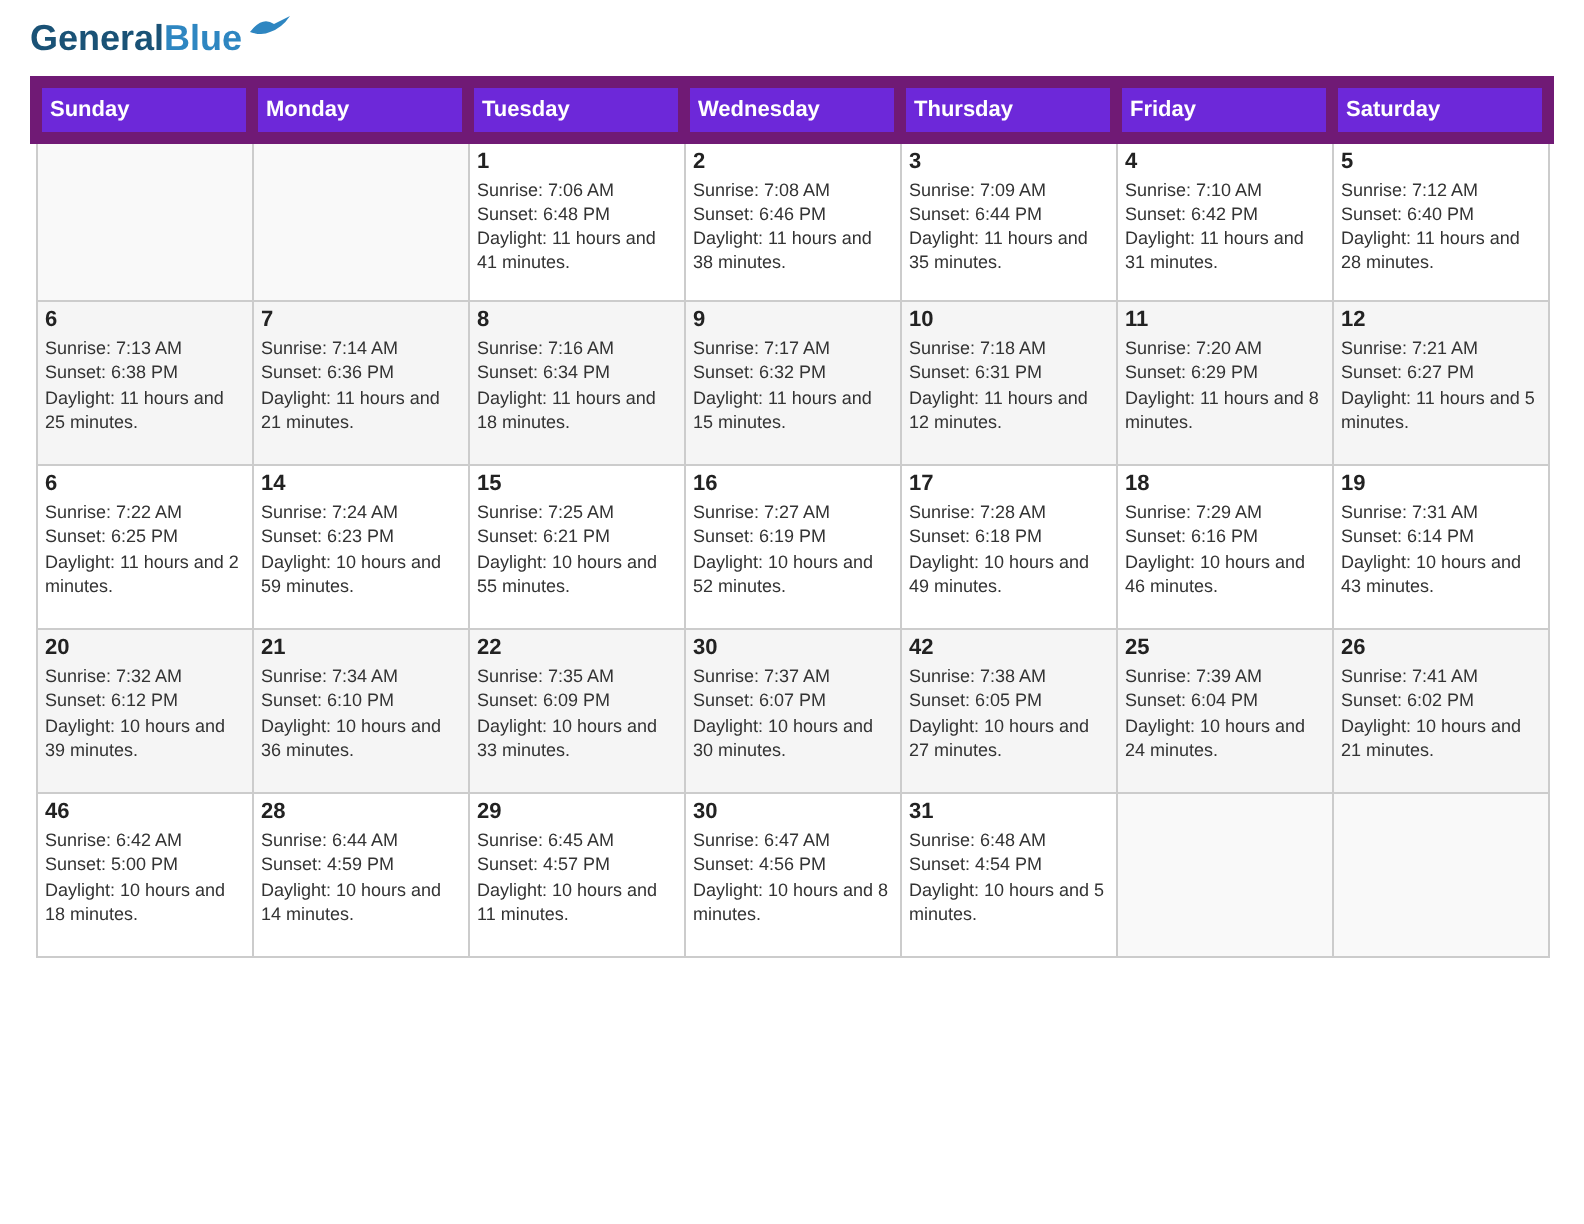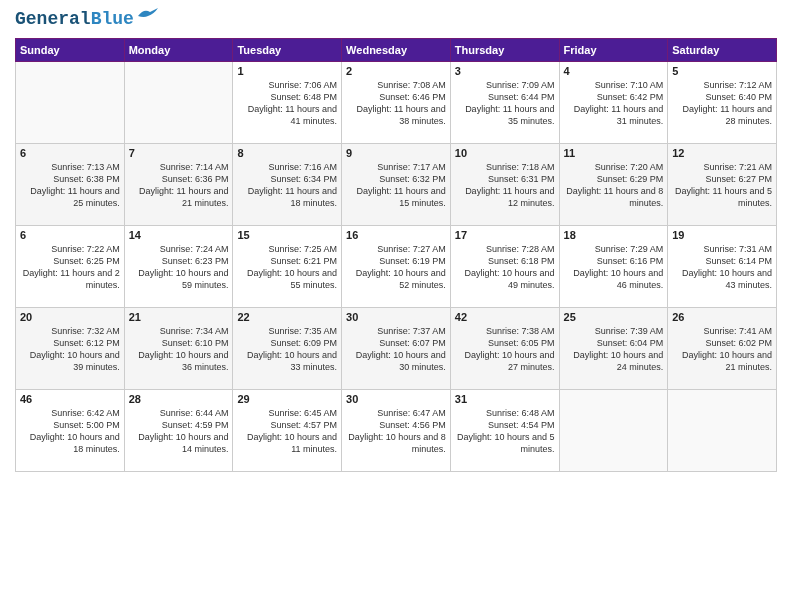--- a/index.html
+++ b/index.html
@@ -19,21 +19,20 @@
     .header {
       display: flex;
       justify-content: space-between;
       align-items: flex-start;
       margin-bottom: 8px;
     }
     .logo {
       display: flex;
       flex-direction: column;
       align-items: flex-start;
-      font-family: Liberation Mono, monospace;
     }
     .logo-text {
       font-size: 18px;
       font-weight: bold;
       color: #1a5276;
       line-height: 1.1;
     }
     .logo-text span {
       color: #2e86c1;
     }
@@ -48,27 +47,27 @@
     .location {
       font-size: 14px;
       color: #555;
     }
     .calendar {
       width: 100%;
       border-collapse: collapse;
       font-size: 10px;
     }
     .calendar thead th {
-      background: #4c1d95;
+      background: #6d28d9;
       color: #fff;
       padding: 5px 4px;
       text-align: left;
       font-size: 11px;
       font-weight: bold;
-      border: 1px solid #701a75;
+      border: 6px solid #701a75;
     }
     .calendar tbody td {
       border: 1px solid #ccc;
       vertical-align: top;
       padding: 3px 4px;
       width: calc(100%/7);
       min-height: 70px;
       height: 82px;
     }
     .calendar tbody tr:nth-child(even) td {
@@ -81,21 +80,20 @@
       font-weight: bold;
       font-size: 11px;
       color: #222;
       display: block;
       margin-bottom: 2px;
     }
     .day-info {
       font-size: 9px;
       color: #333;
       line-height: 1.35;
-      text-align: right;
     }
     .empty {
       background: #f9f9f9 !important;
     }
   </style>
 </head>
 <body>
 
 <div class="page">
   <div class="header">

